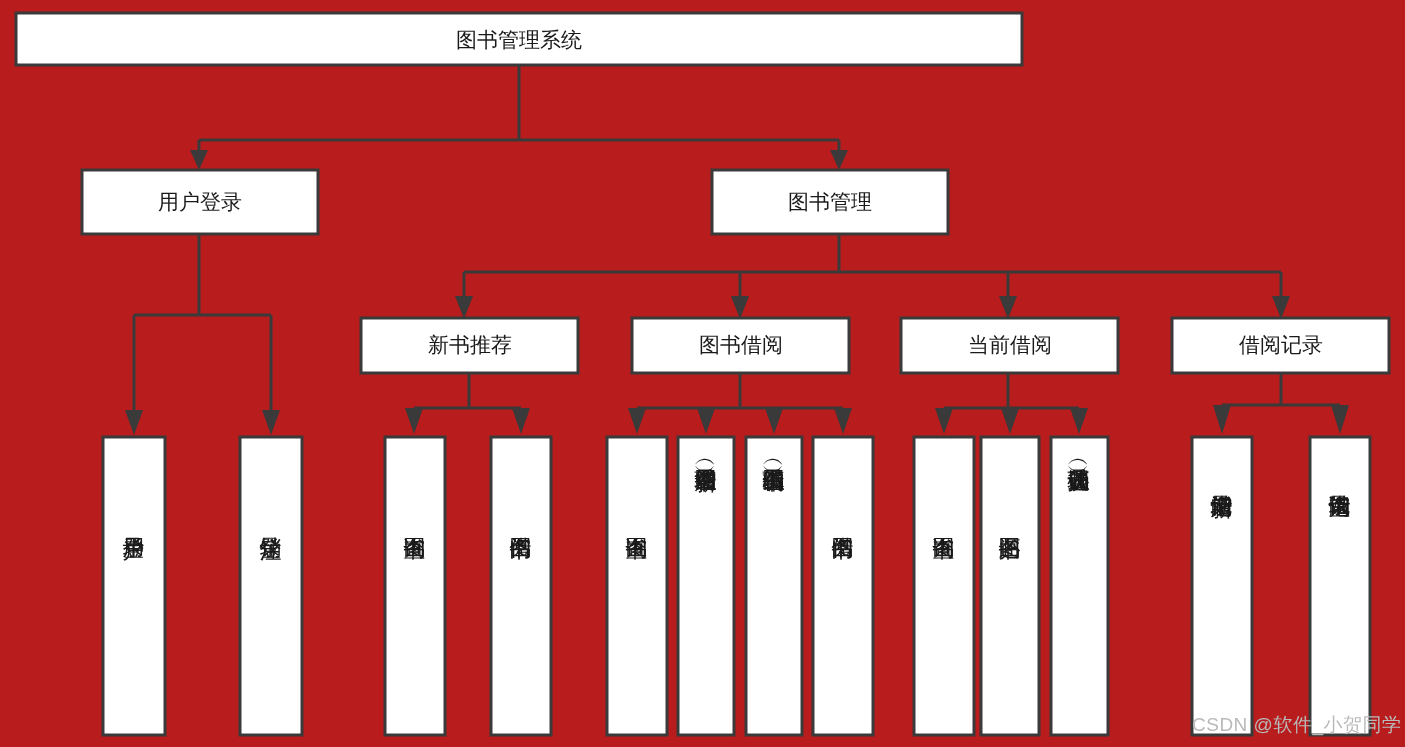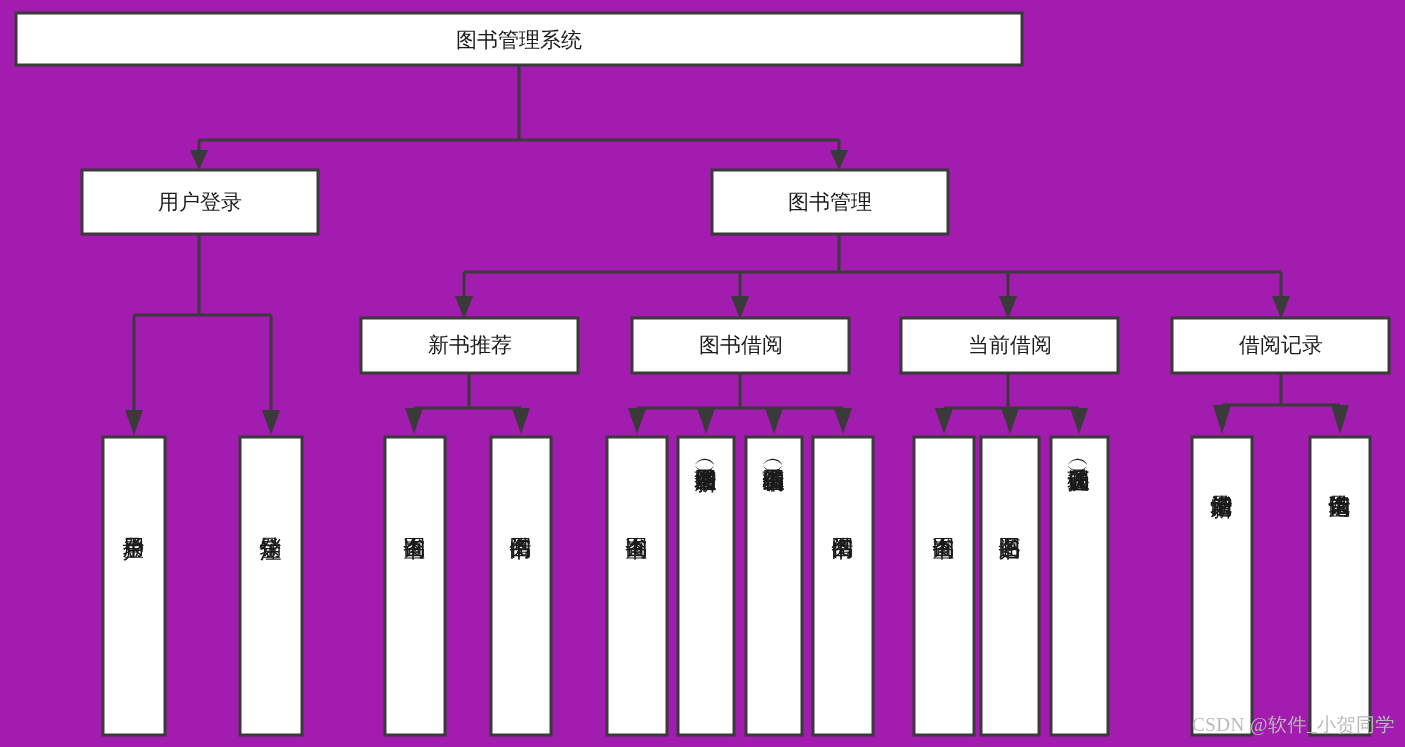--- a/index.html
+++ b/index.html
@@ -1,40 +1,40 @@
 <!DOCTYPE html>
 <html><head>
 <meta charset="utf-8">
 <style>
   html,body{margin:0;padding:0;background:#ffffff;}
   body{
     font-family:"DejaVu Sans","Liberation Sans",sans-serif;
     width:1405px;height:747px;overflow:hidden;
   }
-  #stage{position:relative;width:1405px;height:747px;background:#a21caf;}
+  #stage{position:relative;width:1405px;height:747px;background:#b91c1c;}
   svg{display:block;}
   .box-rect{fill:#ffffff;stroke:#3a3a3a;stroke-width:3;}
   .conn{stroke:#3a3a3a;stroke-width:3;fill:none;stroke-linecap:butt;}
   .arrow-head{fill:#3a3a3a;stroke:none;}
   .lbl{
     fill:#1a1a1a;
     font-family:"DejaVu Sans","Liberation Sans",sans-serif;
     font-size:21px;
     text-anchor:middle;
     dominant-baseline:middle;
   }
   .lbl-vert{
     fill:#1a1a1a;
     font-family:"DejaVu Sans","Liberation Sans",sans-serif;
     font-size:22px;
     text-anchor:middle;
   }
   .watermark{
     position:absolute;
-    font-family:Liberation Serif, serif;
+    font-family:Liberation Sans, sans-serif;
     font-size:19px;
     color:#b9b9b9;
     white-space:nowrap;
     left:1192px;
     top:712px;
     letter-spacing:0.5px;
   }
 </style>
 </head>
 <body>

